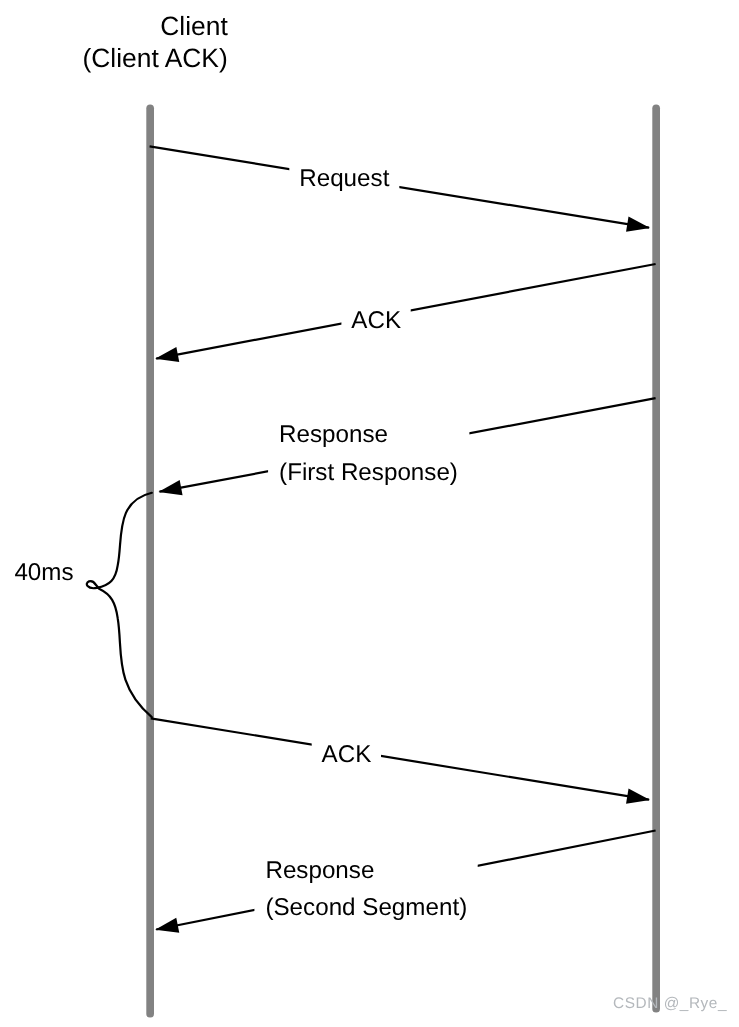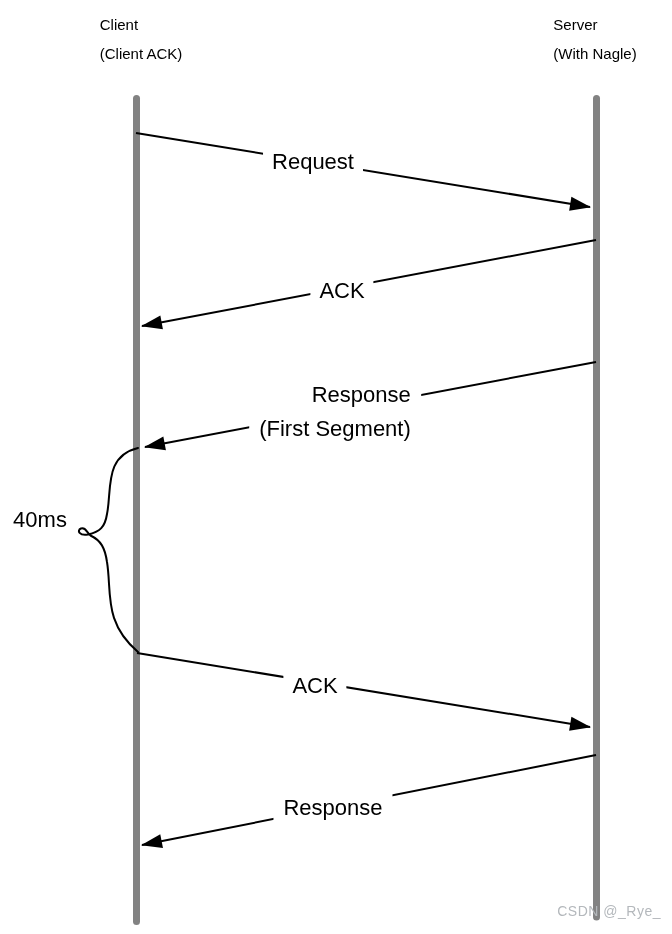--- a/index.html
+++ b/index.html
@@ -41,34 +41,34 @@
   }
   .label {
     position: absolute;
     transform: translate(-50%, -50%);
     background: #ffffff;
     color: var(--c-text, #000000);
     font-size: 22px;
     line-height: 26px;
     padding: 2px 9px;
     white-space: nowrap;
-    text-align: right;
+    text-align: left;
   }
   .label.two-line {
     line-height: 34px;
     padding: 2px 10px;
   }
   .header {
     position: absolute;
     transform: translate(-50%, -50%);
     color: var(--c-text, #000000);
-    font-size: 15px;
+    font-size: 24px;
     line-height: 29px;
     white-space: nowrap;
-    text-align: left;
+    text-align: right;
     background: transparent;
   }
   .delay-label {
     position: absolute;
     transform: translate(-50%, -50%);
     color: var(--c-text, #000000);
     font-size: 22px;
     line-height: 26px;
     padding: 1px 3px;
     background: #ffffff;
@@ -113,37 +113,34 @@
              C 79.5 536 76.5 530.5 81 528.5
              C 85.5 527 86.5 532 90.5 535.5
              C 101 540.5 105 548 107 562
              C 112 592 103 622 138 652"></path>
   </svg>
 
   <div class="header" style="left:141px; top:39px;">
     <div>Client</div>
     <div>(Client ACK)</div>
   </div>
-  <div class="header" style="left:595px; top:39px;">
-    <div>Server</div>
-    <div>(With Nagle)</div>
-  </div>
 
   <div class="label" style="left:313px; top:162px;">Request</div>
 
   <div class="label" style="left:342px; top:291px;">ACK</div>
 
   <div class="label two-line" style="left:335px; top:412px;">
     <div>Response</div>
-    <div>(First Segment)</div>
+    <div>(First Response)</div>
   </div>
 
   <div class="label" style="left:315px; top:686px;">ACK</div>
 
   <div class="label two-line" style="left:333px; top:808px;">
     <div>Response</div>
+    <div>(Second Segment)</div>
   </div>
 
   <div class="delay-label" style="left:40px; top:520px;">40ms</div>
 
   <div class="watermark">CSDN @_Rye_</div>
 
 </div>
 
 </body></html>

